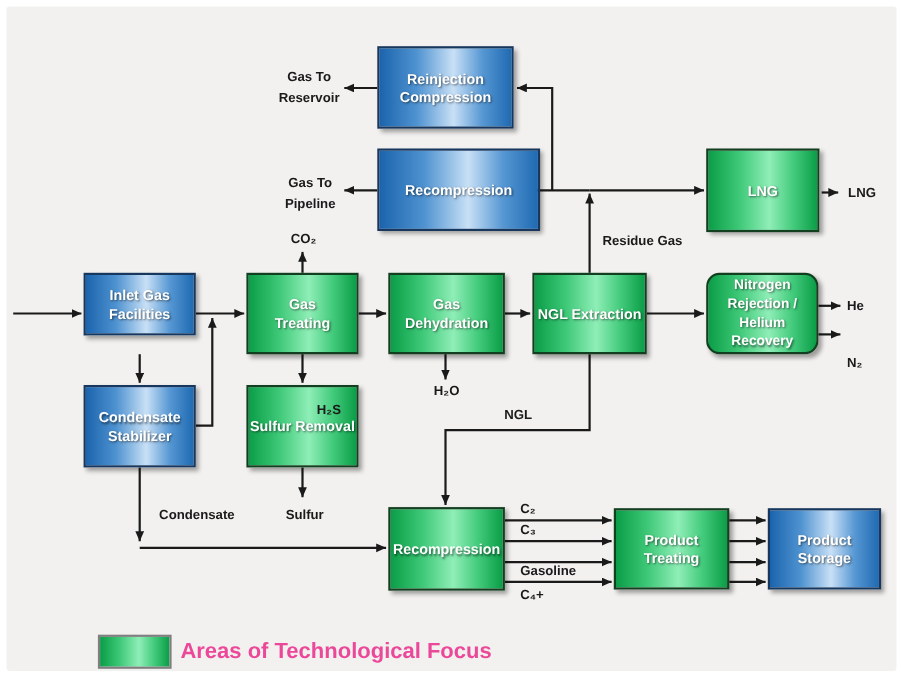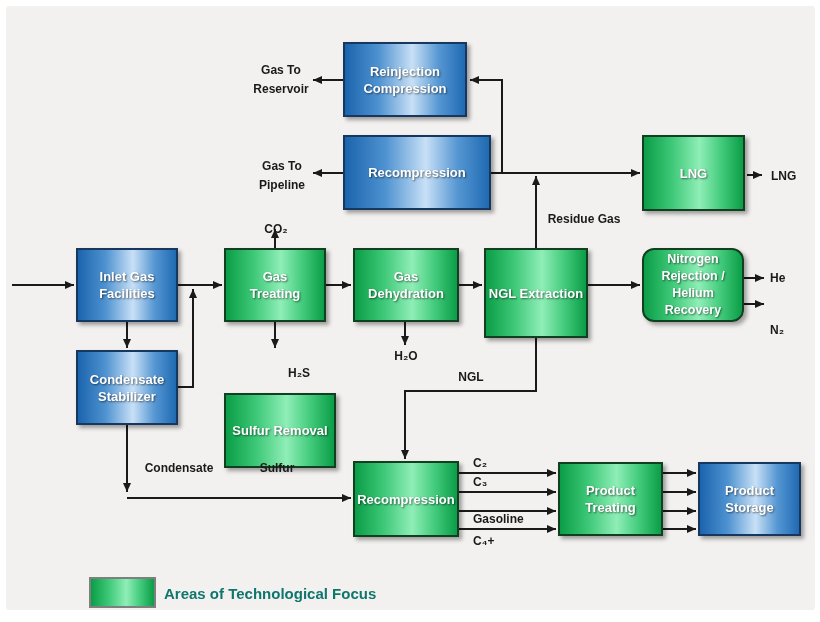--- a/index.html
+++ b/index.html
@@ -14,21 +14,21 @@
   .box.blue{border-color:#17375e;
        background:linear-gradient(90deg,#1b64ad 0%,#4e92d0 28%,#c8e0f6 56%,#5697d3 78%,#1f6ab2 100%);}
   .box.green{border-color:#123f1f;
        background:linear-gradient(90deg,#0b9d47 0%,#3dc877 28%,#8feeb7 56%,#43cb7c 78%,#0b9d47 100%);}
   .box.small{font-size:12.5px;line-height:17px;}
   .lbl{position:absolute;color:#1a1a1a;font-weight:bold;font-size:12px;line-height:19px;
        white-space:pre-line;text-align:center;transform:translate(-50%,-50%);}
   .lbl.left{transform:translate(0,-50%);text-align:left;}
   .legend-swatch{position:absolute;box-sizing:border-box;border:2px solid #7f7f7f;
        background:linear-gradient(90deg,#0b9d47 0%,#3dc877 28%,#8feeb7 56%,#43cb7c 78%,#0b9d47 100%);}
-  .legend-label{position:absolute;color:#0f766e;font-weight:bold;font-size:15px;transform:translate(0,-50%);}
+  .legend-label{position:absolute;color:#ec4899;font-weight:bold;font-size:20px;transform:translate(0,-50%);}
 </style>
 </head>
 <body>
 
 <div class="canvas">
   <div class="bg"></div>
 
   <svg class="wires" viewBox="0 0 820 622" xmlns="http://www.w3.org/2000/svg">
     <defs>
       <marker id="ah" markerUnits="userSpaceOnUse" markerWidth="10" markerHeight="9" refX="9" refY="4" orient="auto">
@@ -67,45 +67,45 @@
       <path d="M663,492 L696,492" marker-end="url(#ah)"></path>
       <path d="M663,511 L696,511" marker-end="url(#ah)"></path>
       <path d="M663,529 L696,529" marker-end="url(#ah)"></path>
     </g>
   </svg>
 
   <div class="box blue" style="left:343px;top:42px;width:124px;height:75px;">Reinjection
 Compression</div>
   <div class="box blue" style="left:343px;top:135px;width:148px;height:75px;">Recompression</div>
   <div class="box green" style="left:642px;top:135px;width:103px;height:76px;">LNG</div>
-  <div class="box blue" style="left:76px;top:248px;width:102px;height:74px;">Inlet Gas
+  <div class="box blue" style="left:76px;top:248px;width:102px;height:57px;">Inlet Gas
 Facilities</div>
   <div class="box green" style="left:224px;top:248px;width:102px;height:74px;">Gas
 Treating</div>
   <div class="box green" style="left:353px;top:248px;width:106px;height:74px;">Gas
 Dehydration</div>
-  <div class="box green" style="left:484px;top:248px;width:104px;height:90px;">NGL Extraction</div>
+  <div class="box green" style="left:484px;top:248px;width:104px;height:74px;">NGL Extraction</div>
   <div class="box green small" style="left:642px;top:248px;width:102px;height:74px;border-radius:12px;">Nitrogen
 Rejection /
 Helium
 Recovery</div>
   <div class="box blue" style="left:76px;top:350px;width:102px;height:75px;">Condensate
 Stabilizer</div>
-  <div class="box green" style="left:224px;top:350px;width:112px;height:75px;margin-top:43px;">Sulfur Removal</div>
+  <div class="box green" style="left:224px;top:350px;width:102px;height:75px;">Sulfur Removal</div>
   <div class="box green" style="left:353px;top:461px;width:106px;height:76px;">Recompression</div>
   <div class="box green" style="left:558px;top:462px;width:105px;height:74px;">Product
 Treating</div>
   <div class="box blue" style="left:698px;top:462px;width:103px;height:74px;">Product
 Storage</div>
 
   <div class="lbl" style="left:281px;top:80px;">Gas To
 Reservoir</div>
   <div class="lbl" style="left:282px;top:176px;">Gas To
 Pipeline</div>
-  <div class="lbl" style="left:276px;top:217px;margin-top:12px;">CO₂</div>
+  <div class="lbl" style="left:276px;top:217px;">CO₂</div>
   <div class="lbl" style="left:584px;top:219px;">Residue Gas</div>
   <div class="lbl left" style="left:771px;top:176px;">LNG</div>
   <div class="lbl left" style="left:770px;top:278px;">He</div>
   <div class="lbl left" style="left:770px;top:305px;margin-top:25px;">N₂</div>
   <div class="lbl left" style="left:288px;top:336px;margin-top:37px;">H₂S</div>
   <div class="lbl" style="left:406px;top:356px;">H₂O</div>
   <div class="lbl" style="left:471px;top:377px;">NGL</div>
   <div class="lbl" style="left:179px;top:468px;">Condensate</div>
   <div class="lbl" style="left:277px;top:468px;">Sulfur</div>
   <div class="lbl left" style="left:473px;top:463px;">C₂</div>

